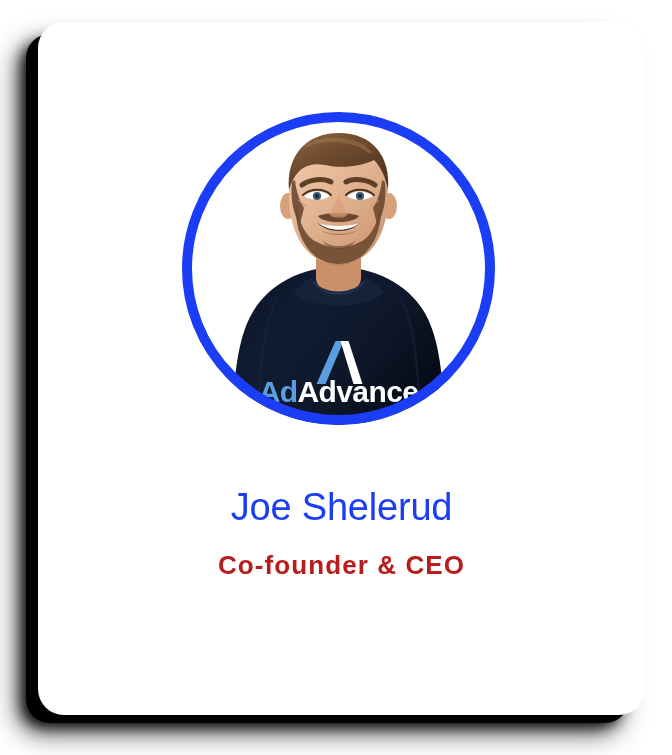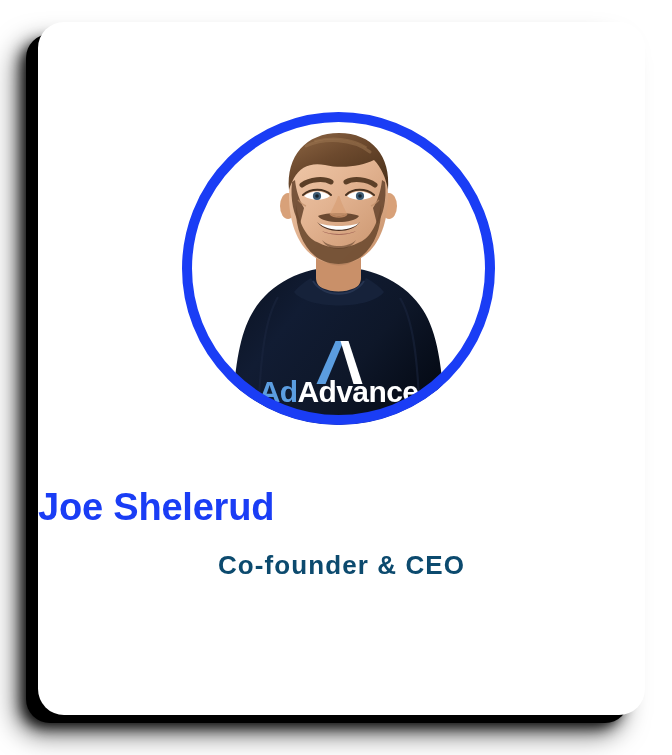--- a/index.html
+++ b/index.html
@@ -70,34 +70,35 @@
     height: 313px;
     display: block;
   }
 
   
   .person-name {
     position: absolute;
     left: 0;
     right: 0;
     top: 463px; 
+    text-align: center;
     color: #1a3df5;
     font-size: 38px;
-    font-weight: bold;
+    font-weight: normal;
     line-height: 44px;
     letter-spacing: -0.2px;
     white-space: nowrap;
   }
   .person-role {
     position: absolute;
     left: 0;
     right: 0;
     top: 526px; 
     text-align: center;
-    color: #0c4a6e;
+    color: #b91c1c;
     font-size: 26px;
     font-weight: bold;
     line-height: 34px;
     letter-spacing: 1.1px;
     white-space: nowrap;
   }
 </style>
 </head>
 <body>
 

